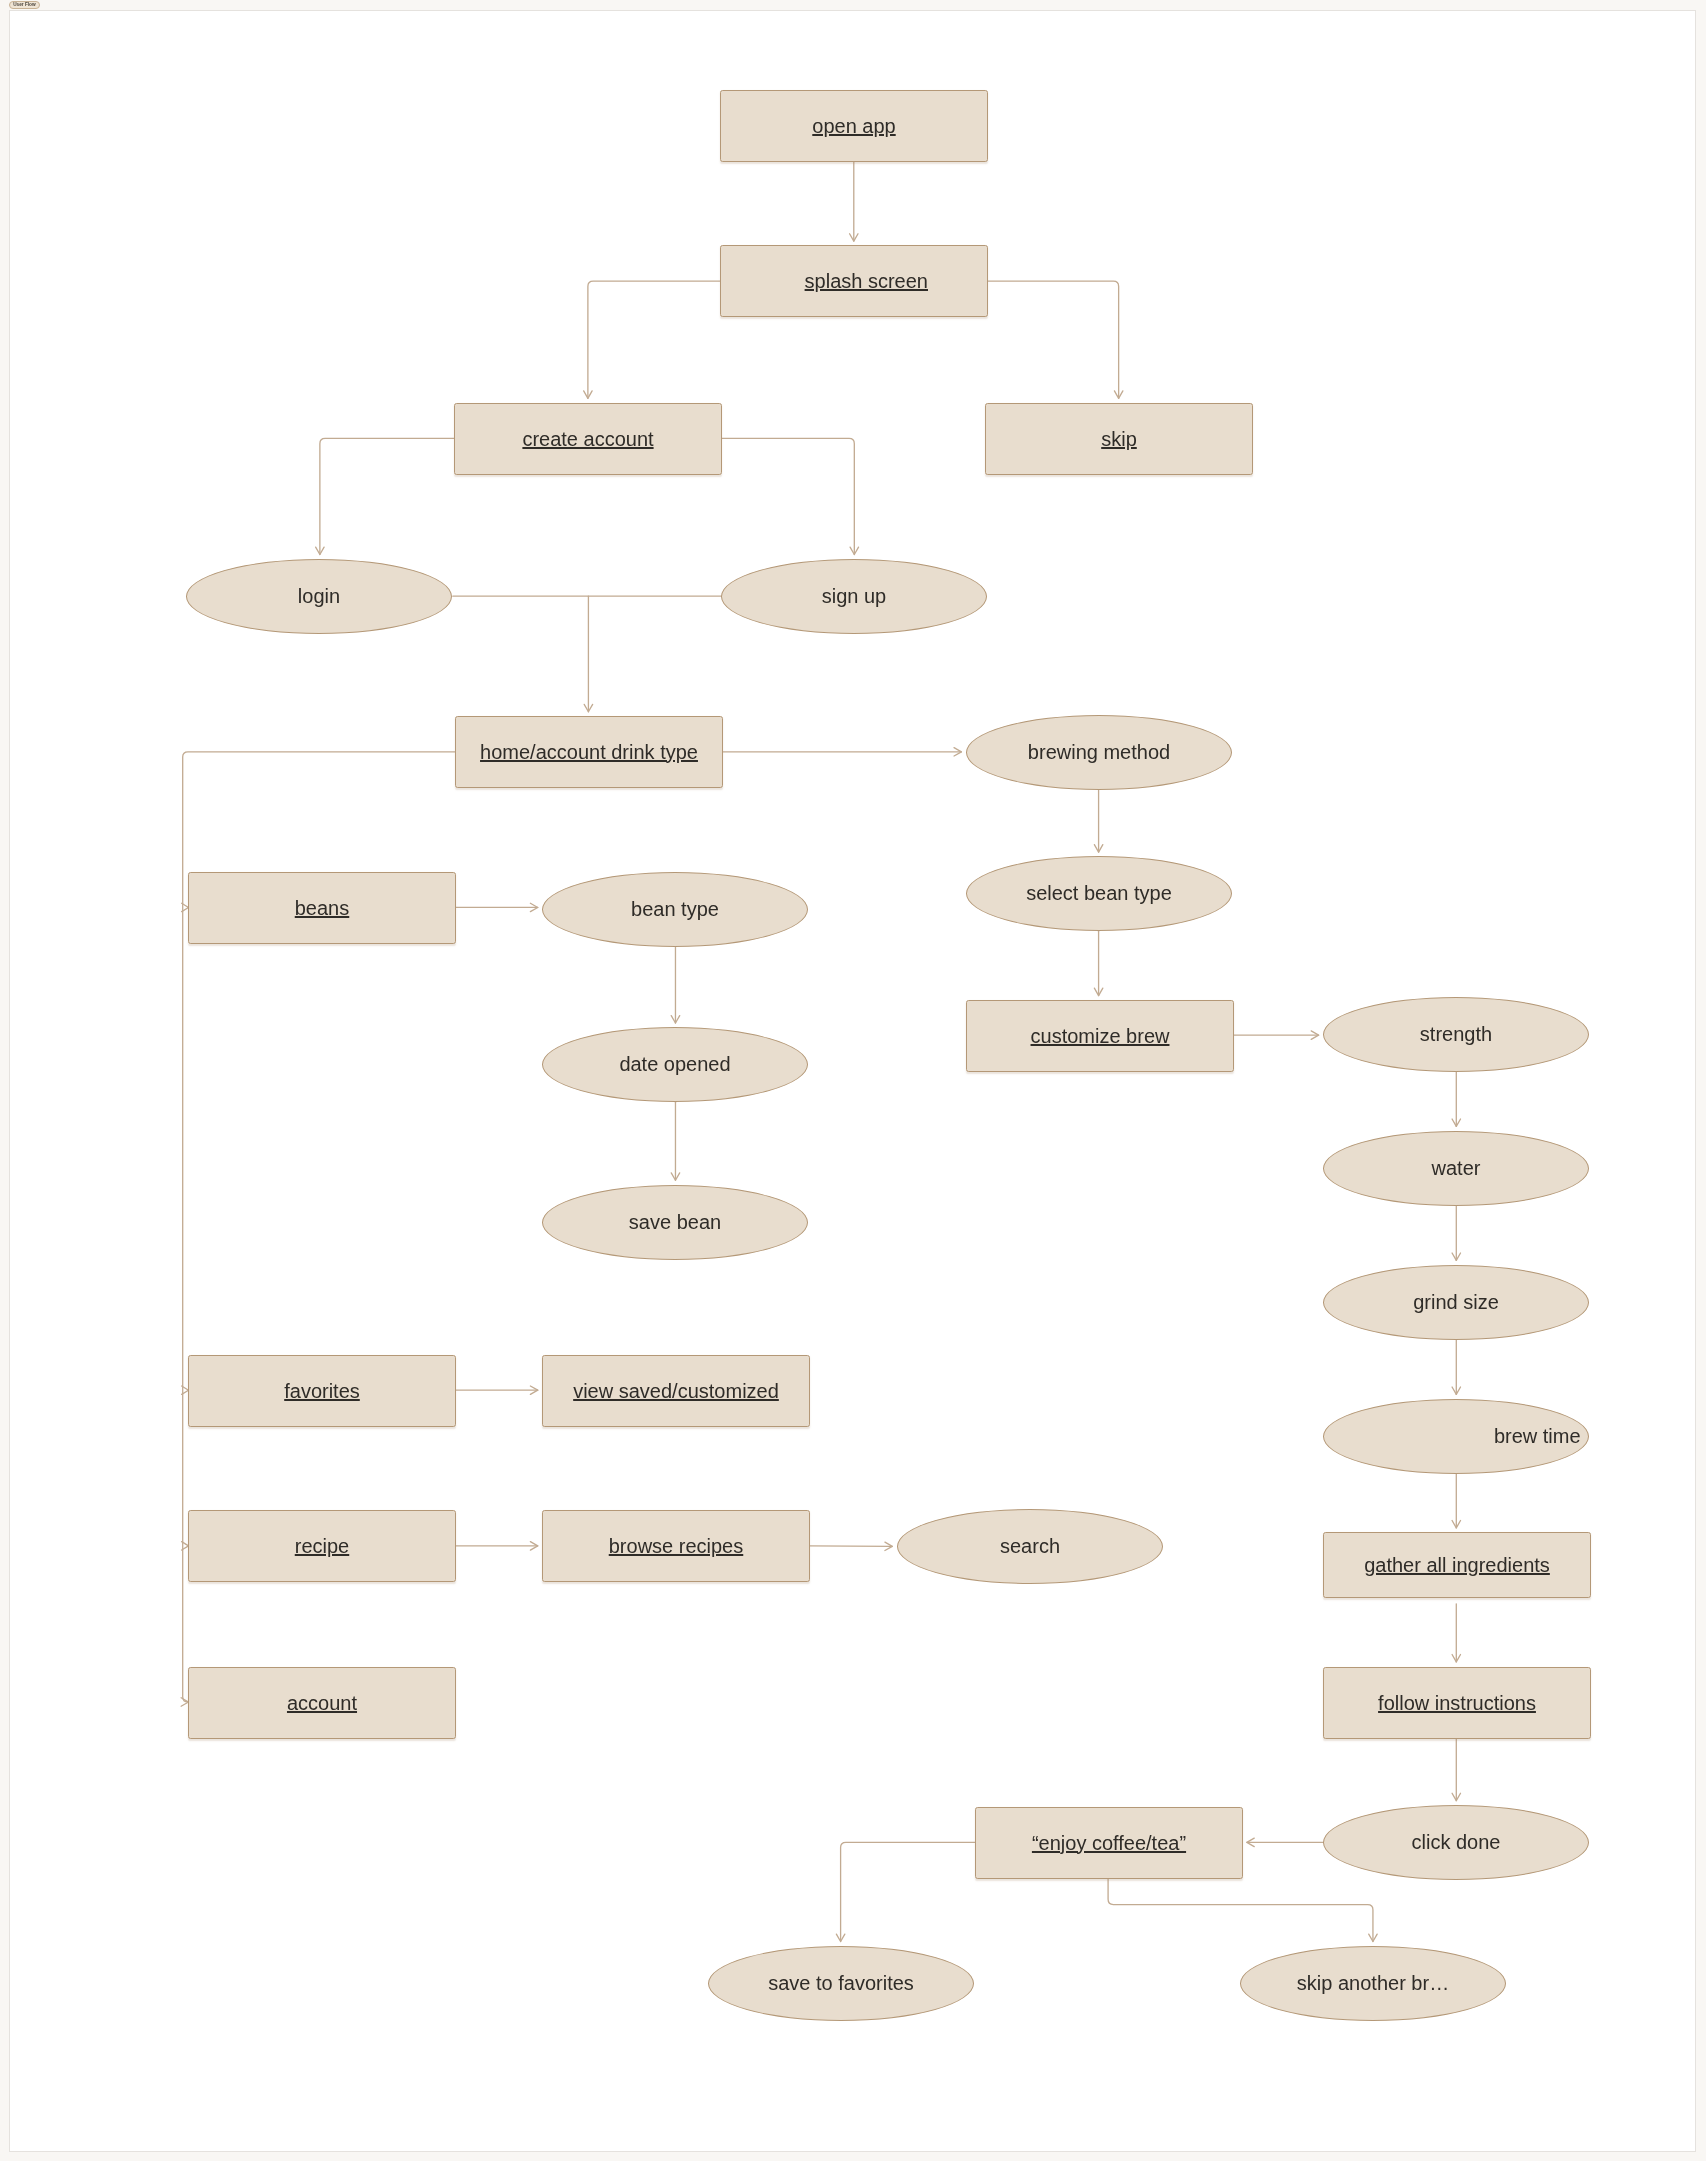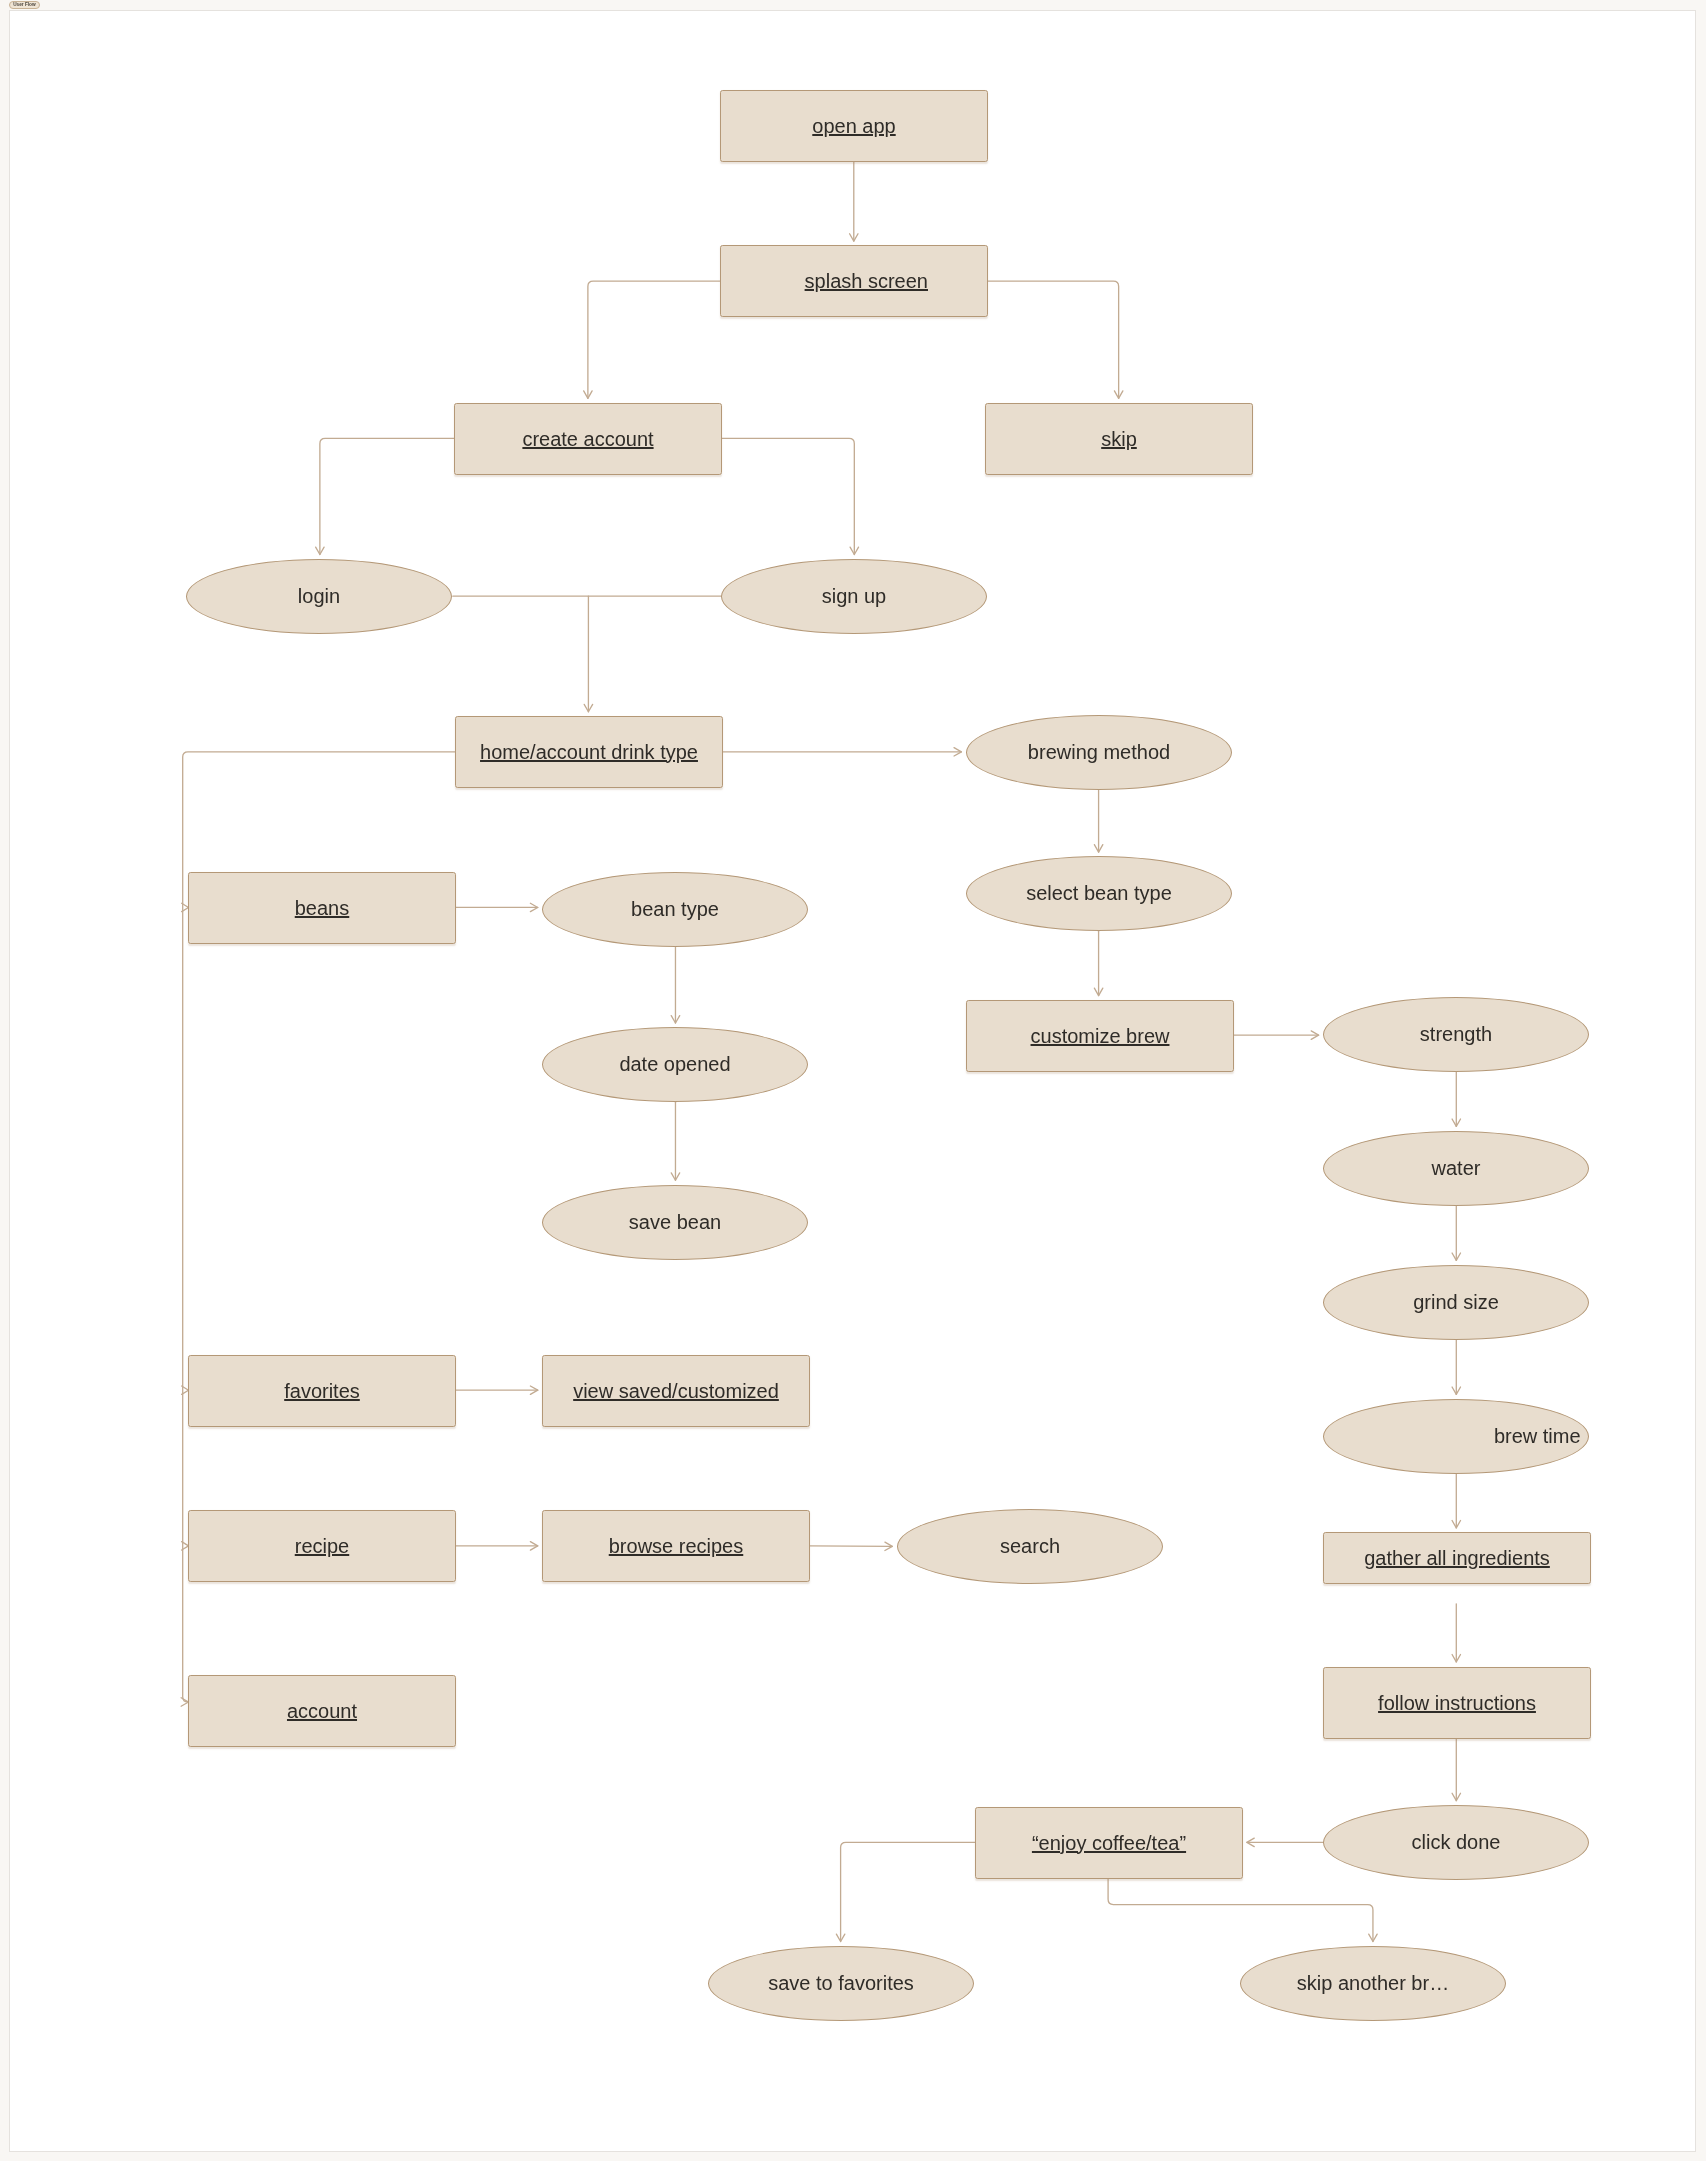--- a/index.html
+++ b/index.html
@@ -188,24 +188,24 @@
       </div>
       <div class="node rect" style="left: 188px; top: 1510px; width: 268px; height: 72px;">
         <span>recipe</span>
       </div>
       <div class="node rect" style="left: 542px; top: 1510px; width: 268px; height: 72px;">
         <span>browse recipes</span>
       </div>
       <div class="node ellipse" style="left: 897px; top: 1509px; width: 266px; height: 75px;">
         <span>search</span>
       </div>
-      <div class="node rect" style="left: 1323px; top: 1532px; width: 268px; height: 52px; justify-content: center;">
+      <div class="node rect" style="left: 1323px; top: 1532px; width: 268px; height: 66px; justify-content: center;">
         <span>gather all ingredients</span>
       </div>
-      <div class="node rect" style="left: 188px; top: 1667px; width: 268px; height: 72px; margin-top: 8px;">
+      <div class="node rect" style="left: 188px; top: 1667px; width: 268px; height: 72px;">
         <span>account</span>
       </div>
       <div class="node rect" style="left: 1323px; top: 1667px; width: 268px; height: 72px;">
         <span>follow instructions</span>
       </div>
       <div class="node rect" style="left: 975px; top: 1807px; width: 268px; height: 72px;">
         <span>“enjoy coffee/tea”</span>
       </div>
       <div class="node ellipse" style="left: 1323px; top: 1805px; width: 266px; height: 75px;">
         <span>click done</span>

